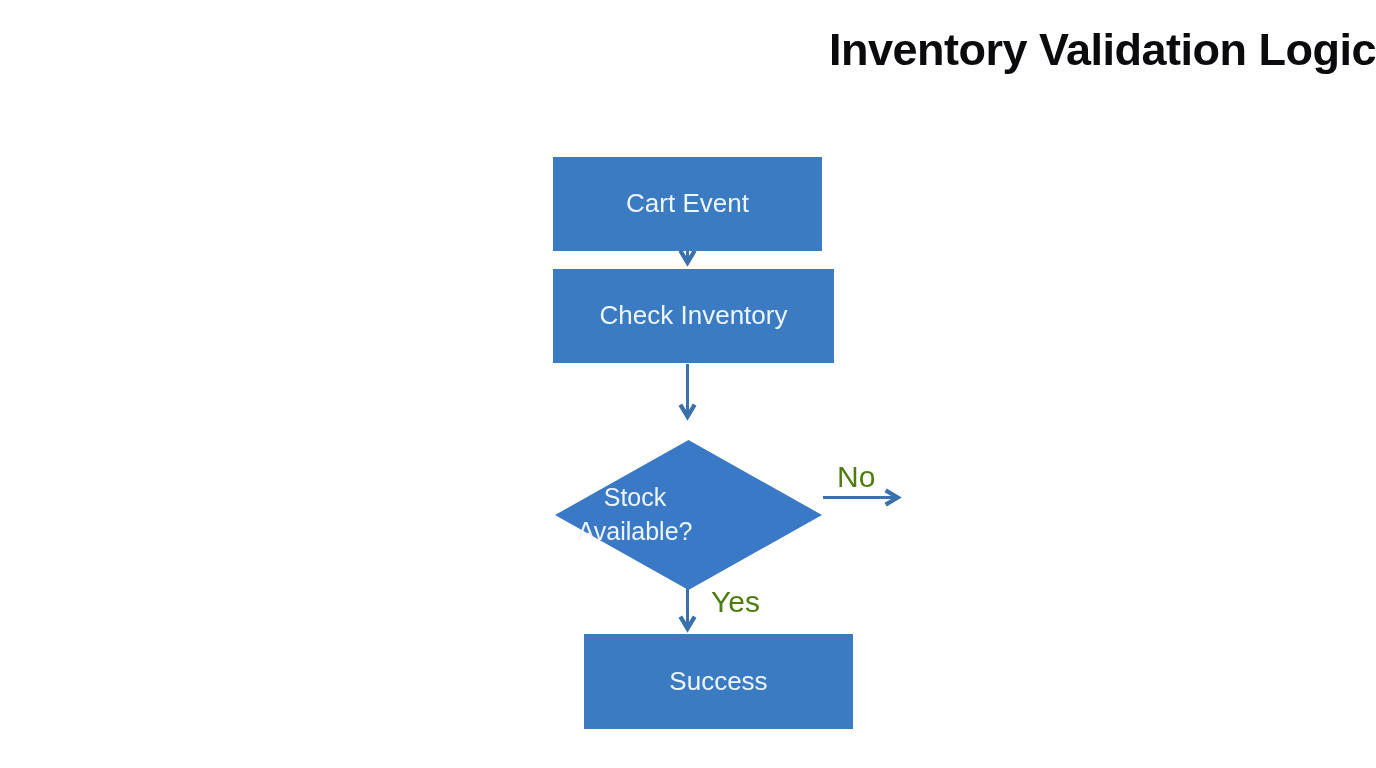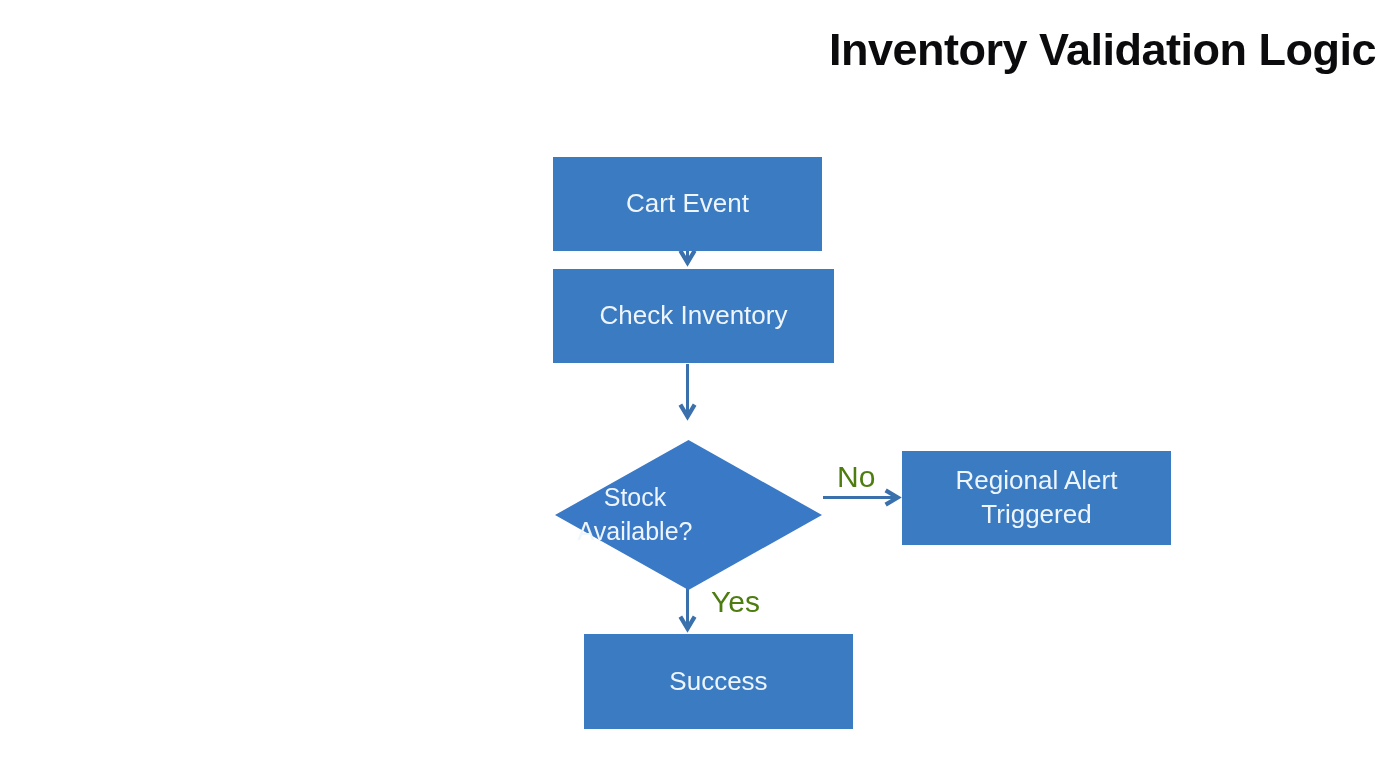--- a/index.html
+++ b/index.html
@@ -104,23 +104,20 @@
 
   <div class="node" style="left:553px; top:269px; width:281px; height:94px;">
     <span>Check Inventory</span>
   </div>
 
   <div class="diamond-wrap">
     <div class="diamond-shape"></div>
     <span class="diamond-label">Stock Available?</span>
   </div>
 
-  <div class="node" style="left:902px; top:451px; width:269px; height:94px;">
-    <span>Regional Alert Triggered</span>
-  </div>
 
   <div class="node" style="left:553px; top:634px; width:269px; height:95px;margin-left:31px;">
     <span>Success</span>
   </div>
 
   <div class="edge-label edge-label-no">No</div>
 
   <div class="edge-label edge-label-yes">Yes</div>
 
 </div>

